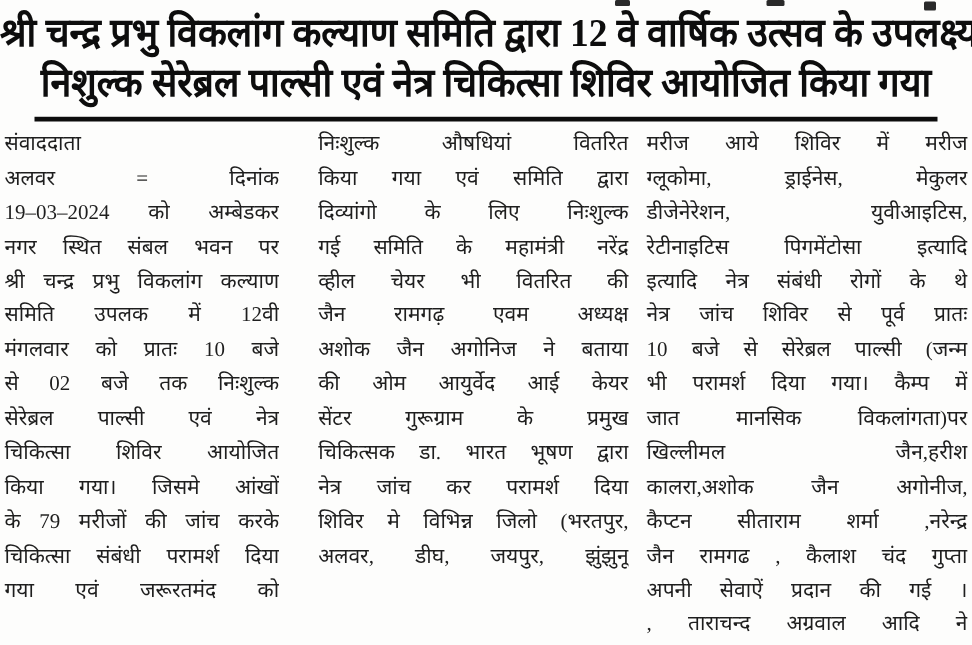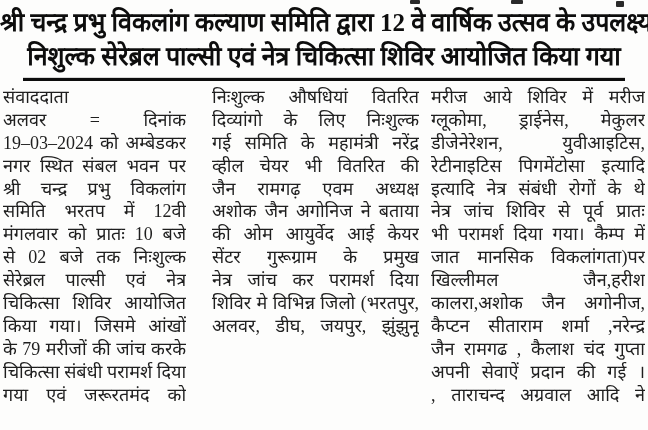--- a/index.html
+++ b/index.html
@@ -45,21 +45,21 @@
   }
   .col {
     box-sizing: border-box;
     overflow: hidden;
     height: 344px;
   }
   .col1 { width: 184px; margin-right: 26px; }
   .col2 { width: 208px; margin-right: 12px; }
   .col3 { width: 215px; }
   .tline {
-    font-size: 18px;
+    font-size: 14px;
     line-height: 22.9px;
     height: 22.9px;
     overflow: hidden;
     text-align: justify;
     text-align-last: justify;
     color: #1e1e1e;
     white-space: normal;
   }
   .speck {
     position: absolute;
@@ -86,50 +86,53 @@
     </div>
   </div>
 
   <div class="body-cols">
     <div class="col col1">
         <div class="tline">संवाददाता</div>
         <div class="tline">अलवर = दिनांक</div>
         <div class="tline">19–03–2024 को अम्बेडकर</div>
         <div class="tline">नगर स्थित संबल भवन पर</div>
         <div class="tline">श्री चन्द्र प्रभु विकलांग कल्याण</div>
-        <div class="tline">समिति भरतप में 12वी</div>
+        <div class="tline">समिति उपलक में 12वी</div>
         <div class="tline">मंगलवार को प्रातः 10 बजे</div>
         <div class="tline">से 02 बजे तक निःशुल्क</div>
         <div class="tline">सेरेब्रल पाल्सी एवं नेत्र</div>
         <div class="tline">चिकित्सा शिविर आयोजित</div>
         <div class="tline">किया गया। जिसमे आंखों</div>
         <div class="tline">के 79 मरीजों की जांच करके</div>
         <div class="tline">चिकित्सा संबंधी परामर्श दिया</div>
         <div class="tline">गया एवं जरूरतमंद को</div>
       </div>
     <div class="col col2">
         <div class="tline">निःशुल्क औषधियां वितरित</div>
+        <div class="tline">किया गया एवं समिति द्वारा</div>
         <div class="tline">दिव्यांगो के लिए निःशुल्क</div>
         <div class="tline">गई समिति के महामंत्री नरेंद्र</div>
         <div class="tline">व्हील चेयर भी वितरित की</div>
         <div class="tline">जैन रामगढ़ एवम अध्यक्ष</div>
         <div class="tline">अशोक जैन अगोनिज ने बताया</div>
         <div class="tline">की ओम आयुर्वेद आई केयर</div>
         <div class="tline">सेंटर गुरूग्राम के प्रमुख</div>
+        <div class="tline">चिकित्सक डा. भारत भूषण द्वारा</div>
         <div class="tline">नेत्र जांच कर परामर्श दिया</div>
         <div class="tline">शिविर मे विभिन्न जिलो (भरतपुर,</div>
         <div class="tline">अलवर, डीघ, जयपुर, झुंझुनू</div>
       </div>
     <div class="col col3">
         <div class="tline">मरीज आये शिविर में मरीज</div>
         <div class="tline">ग्लूकोमा, ड्राईनेस, मेकुलर</div>
         <div class="tline">डीजेनेरेशन, युवीआइटिस,</div>
         <div class="tline">रेटीनाइटिस पिगमेंटोसा इत्यादि</div>
         <div class="tline">इत्यादि नेत्र संबंधी रोगों के थे</div>
         <div class="tline">नेत्र जांच शिविर से पूर्व प्रातः</div>
+        <div class="tline">10 बजे से सेरेब्रल पाल्सी (जन्म</div>
         <div class="tline">भी परामर्श दिया गया। कैम्प में</div>
         <div class="tline">जात मानसिक विकलांगता)पर</div>
         <div class="tline">खिल्लीमल जैन,हरीश</div>
         <div class="tline">कालरा,अशोक जैन अगोनीज,</div>
         <div class="tline">कैप्टन सीताराम शर्मा ,नरेन्द्र</div>
         <div class="tline">जैन रामगढ , कैलाश चंद गुप्ता</div>
         <div class="tline">अपनी सेवाऐं प्रदान की गई ।</div>
         <div class="tline">, ताराचन्द अग्रवाल आदि ने</div>
       </div>
   </div>

